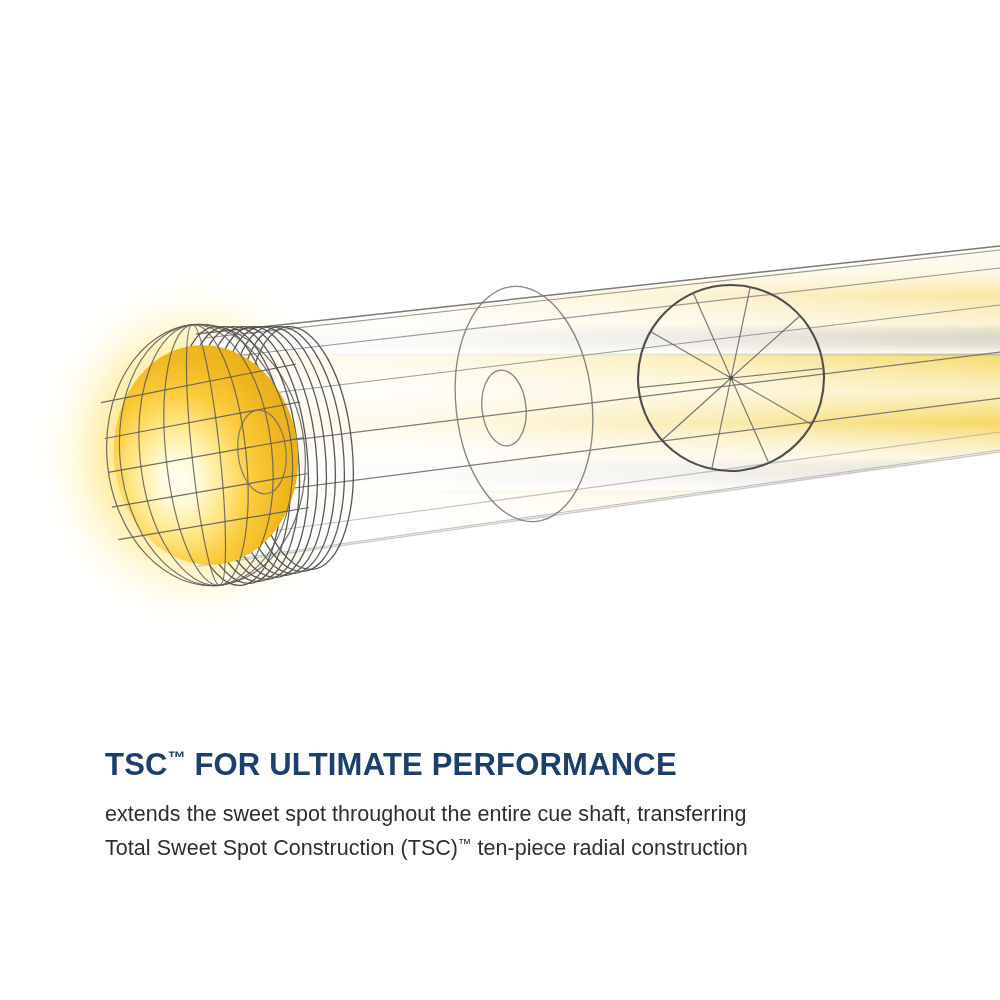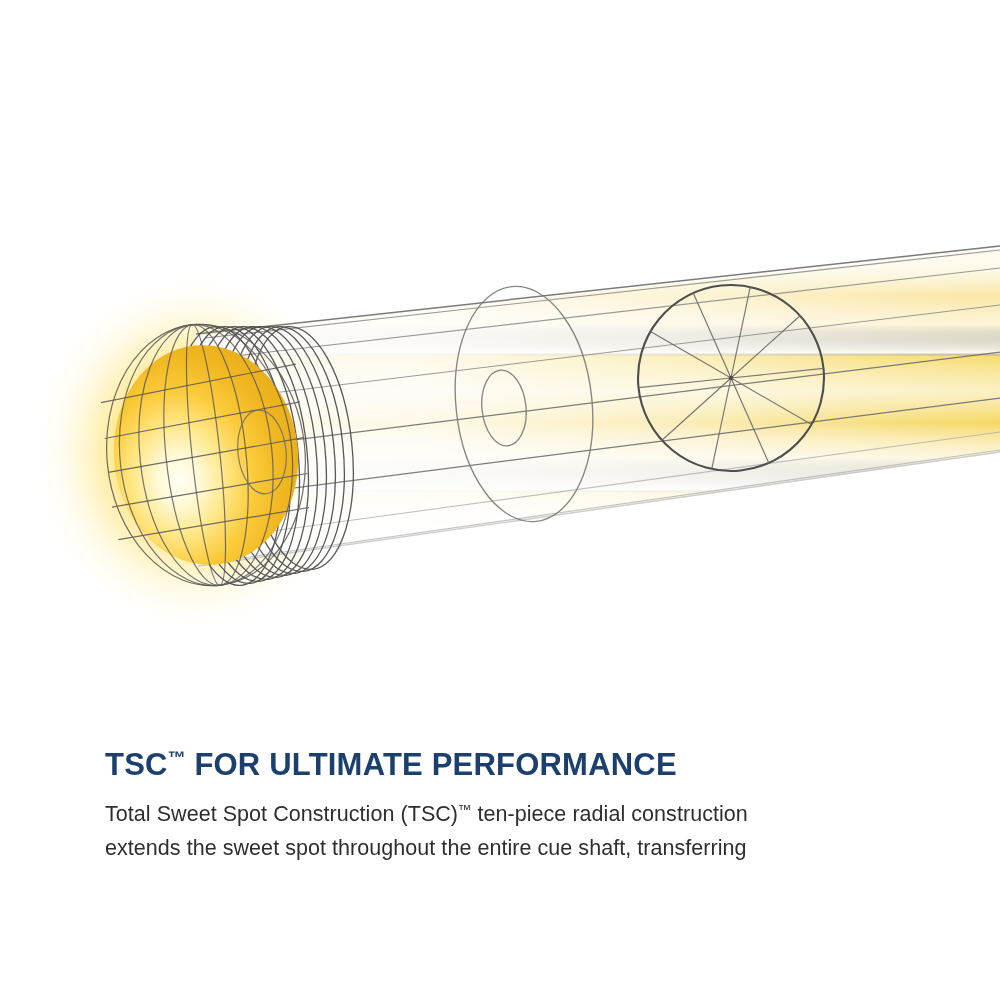--- a/index.html
+++ b/index.html
@@ -224,18 +224,18 @@
     </svg>
   </div>
 
   <div class="caption">
 
     <h2 class="headline" style="color: rgb(27, 64, 110);">
       <span>TSC</span><span class="tm">™</span><span> FOR ULTIMATE PERFORMANCE</span>
     </h2>
 
     <p class="body-copy" style="color: rgb(46, 46, 46);">
+      <span class="body-line">extends the sweet spot throughout the entire cue shaft, transferring</span>
       <span class="body-line"><span>Total Sweet Spot Construction (TSC)</span><span class="tm">™</span><span> ten-piece radial construction</span></span>
-      <span class="body-line">extends the sweet spot throughout the entire cue shaft, transferring</span>
     </p>
 
   </div>
 </div>
 
 </body></html>

